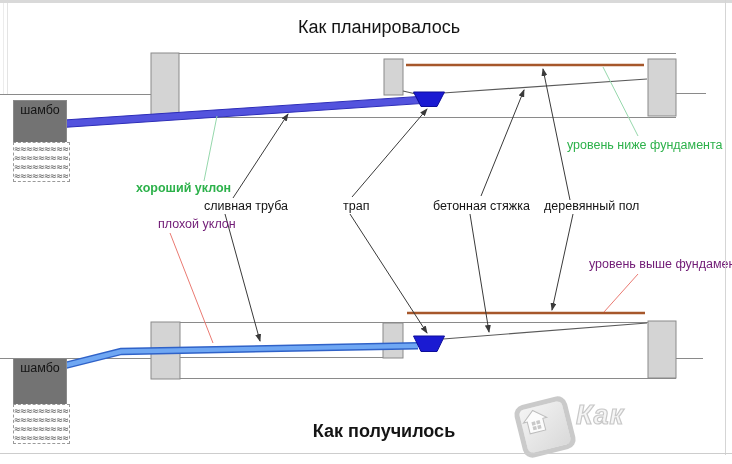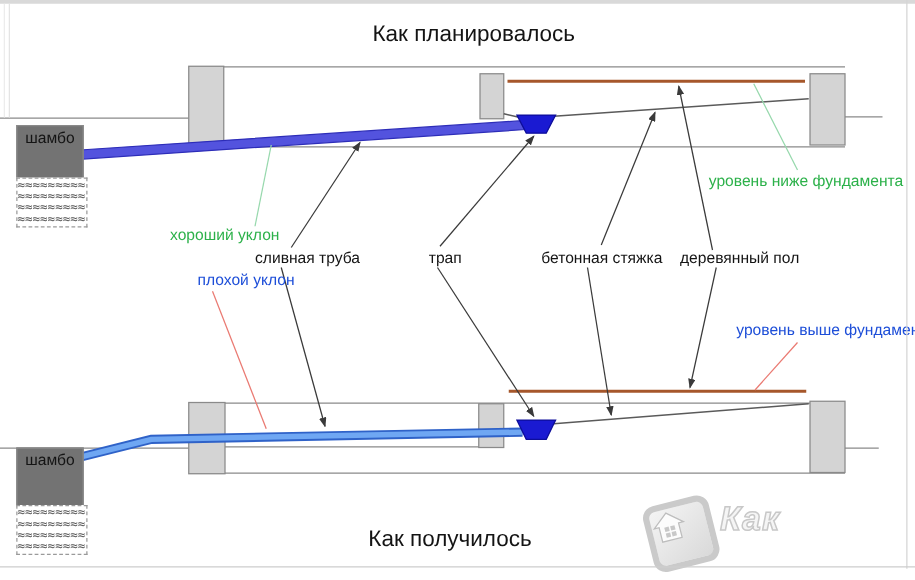--- a/index.html
+++ b/index.html
@@ -2,21 +2,21 @@
 <html><head>
 <meta charset="utf-8">
 <style>
   html,body{margin:0;padding:0;background:#fff;}
   #canvas{
     position:relative;width:732px;height:464px;background:#ffffff;
     font-family:"Liberation Sans",sans-serif;overflow:hidden;
   }
   .lbl{position:absolute;font-size:12.5px;color:#141414;white-space:nowrap;line-height:13px;}
   .lbl.green{color:#2cb14a;}
-  .lbl.red{color:#1d4ed8;padding-left:20px;}
+  .lbl.red{color:#701a75;padding-left:20px;}
   .title{position:absolute;font-size:18px;color:#141414;white-space:nowrap;transform:translateX(-50%);}
   .septic-box{position:absolute;background:#737373;border:1px solid #8a8a8a;text-align:center;}
   .septic-box .lbl{position:static;display:block;padding-top:3px;}
   .water-box{
     position:absolute;border:1px dashed #9a9a9a;background:#fff;overflow:hidden;
     font-family:"DejaVu Sans Mono",monospace;font-size:10px;line-height:9px;
     color:#555;white-space:pre-line;padding-top:1px;
   }
   svg{position:absolute;left:0;top:0;}
   
@@ -109,39 +109,39 @@
       <line x1="481" y1="196" x2="524" y2="90"></line>
       <line x1="570" y1="200" x2="543" y2="69"></line>
       <line x1="225" y1="214" x2="260" y2="341"></line>
       <line x1="350" y1="214" x2="427" y2="333"></line>
       <line x1="470" y1="214" x2="489" y2="332"></line>
       <line x1="573" y1="214" x2="552" y2="310"></line>
     </g>
   </svg>
 
   <div class="title" style="left:379px;top:17px;">Как планировалось</div>
-  <div class="title" style="left:360px;top:421px;">Как получилось</div>
+  <div class="title" style="left:384px;top:421px;font-weight:bold;">Как получилось</div>
 
   <div class="septic-box" style="left:13px;top:100px;width:52px;height:42px;">
     <span class="lbl">шамбо</span>
   </div>
   <div class="water-box" style="left:13px;top:142px;width:55px;height:37px;">≈≈≈≈≈≈≈≈≈
 ≈≈≈≈≈≈≈≈≈
 ≈≈≈≈≈≈≈≈≈
 ≈≈≈≈≈≈≈≈≈</div>
 
   <div class="septic-box" style="left:13px;top:358px;width:52px;height:46px;">
     <span class="lbl">шамбо</span>
   </div>
   <div class="water-box" style="left:13px;top:404px;width:55px;height:37px;">≈≈≈≈≈≈≈≈≈
 ≈≈≈≈≈≈≈≈≈
 ≈≈≈≈≈≈≈≈≈
 ≈≈≈≈≈≈≈≈≈</div>
 
-  <div class="lbl green" style="left:136px;top:182px;">хороший уклон</div>
+  <div class="lbl green" style="left:136px;top:182px;font-weight:bold;">хороший уклон</div>
   <div class="lbl red" style="left:138px;top:218px;">плохой уклон</div>
   <div class="lbl" style="left:204px;top:200px;text-align:center;">сливная труба</div>
   <div class="lbl" style="left:343px;top:200px;">трап</div>
   <div class="lbl" style="left:433px;top:200px;">бетонная стяжка</div>
   <div class="lbl" style="left:544px;top:200px;">деревянный пол</div>
   <div class="lbl green" style="left:567px;top:139px;">уровень ниже фундамента</div>
   <div class="lbl red" style="left:569px;top:258px;">уровень выше фундамента</div>
 
   <div id="watermark">
     <div id="wm-icon">

